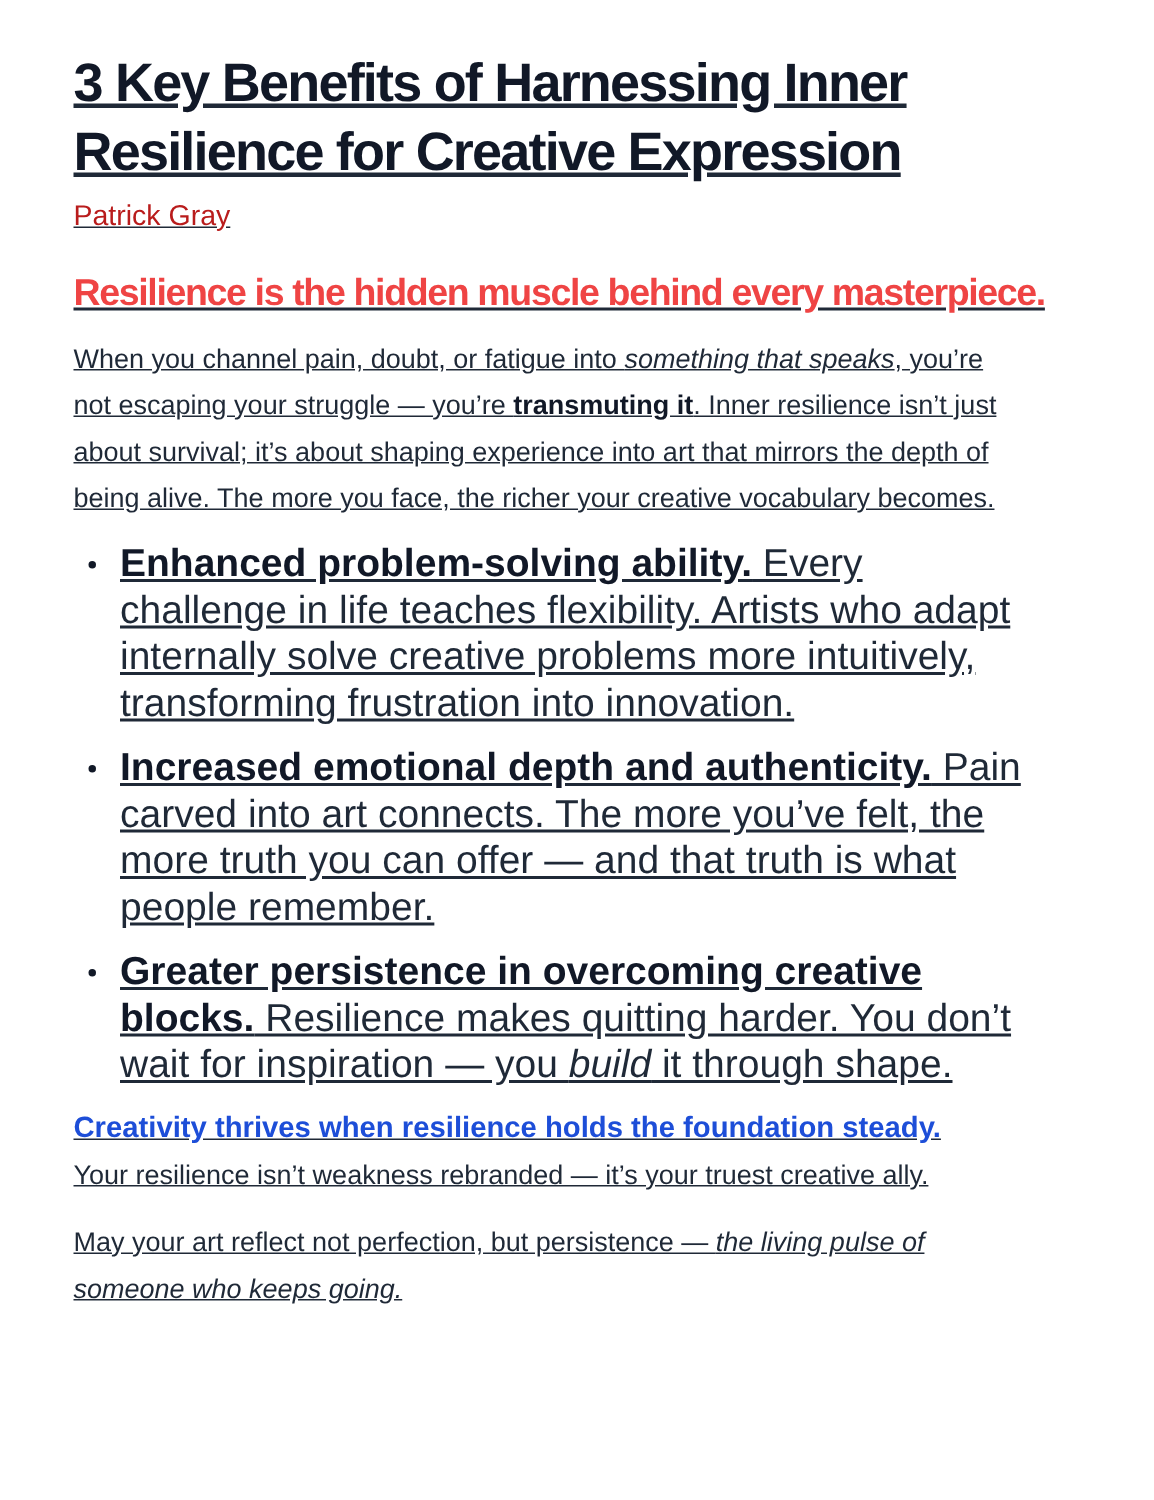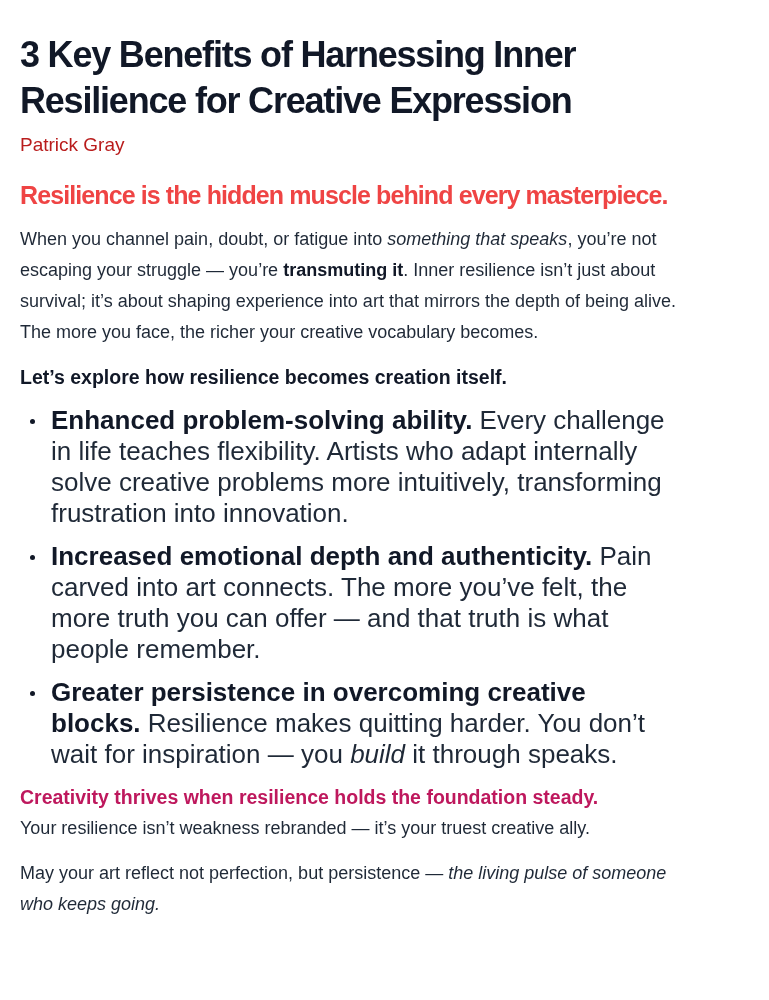--- a/index.html
+++ b/index.html
@@ -8,23 +8,24 @@
       background: #ffffff;
     }
     body {
       width: 769px;
       height: 1000px;
       overflow: hidden;
       font-family: "Liberation Sans", "DejaVu Sans", sans-serif;
       color: #1f2937;
     }
     .article {
-      padding: 30px 30px 0 20px;
+      padding: 30px 30px 0 49px;
       box-sizing: border-box;
       width: 711px;
+      text-decoration: underline;
     }
     .title {
       font-size: 36px;
       line-height: 46px;
       font-weight: 700;
       color: #111827;
       margin: 2px 0 0 0;
       letter-spacing: -1.2px;
     }
     .author {
@@ -77,49 +78,48 @@
       top: 14px;
       width: 5px;
       height: 5px;
       border-radius: 50%;
       background: #111827;
     }
     .closing-lead {
       font-size: 19.5px;
       line-height: 31px;
       font-weight: 700;
-      color: #be185d;
+      color: #1d4ed8;
       margin: 0;
     }
   </style>
 </head>
 <body>
 
 <main class="article">
   <h1 class="title">3 Key Benefits of Harnessing Inner Resilience for Creative Expression</h1>
   <p class="author">Patrick Gray</p>
 
   <h2 class="lead">Resilience is the hidden muscle behind every masterpiece.</h2>
 
   <p class="para"><span>When you channel pain, doubt, or fatigue into </span><span class="em">something that speaks</span><span>, you’re not escaping your struggle — you’re </span><span class="strong">transmuting it</span><span>. Inner resilience isn’t just about survival; it’s about shaping experience into art that mirrors the depth of being alive. The more you face, the richer your creative vocabulary becomes.</span></p>
 
-  <p class="sub-lead">Let’s explore how resilience becomes creation itself.</p>
 
   <ul class="list">
     <li class="list-item">
       <span class="bullet"></span>
       <span class="strong">Enhanced problem-solving ability.</span><span> Every challenge in life teaches flexibility. Artists who adapt internally solve creative problems more intuitively, transforming frustration into innovation.</span>
     </li>
     <li class="list-item">
       <span class="bullet"></span>
       <span class="strong">Increased emotional depth and authenticity.</span><span> Pain carved into art connects. The more you’ve felt, the more truth you can offer — and that truth is what people remember.</span>
     </li>
     <li class="list-item">
       <span class="bullet"></span>
-      <span class="strong">Greater persistence in overcoming creative blocks.</span><span> Resilience makes quitting harder. You don’t wait for inspiration — you </span><span class="em">build</span><span> it through speaks.</span>
+      <span class="strong">Greater persistence in overcoming creative blocks.</span><span> Resilience makes quitting harder. You don’t wait for inspiration — you </span><span class="em">build</span><span> it through shape.</span>
     </li>
   </ul>
 
   <p class="closing-lead">Creativity thrives when resilience holds the foundation steady.</p>
   <p class="para tight">Your resilience isn’t weakness rebranded — it’s your truest creative ally.</p>
 
 
   <p class="para"><span>May your art reflect not perfection, but persistence — </span><span class="em">the living pulse of someone who keeps going.</span></p>
 </main>
 

